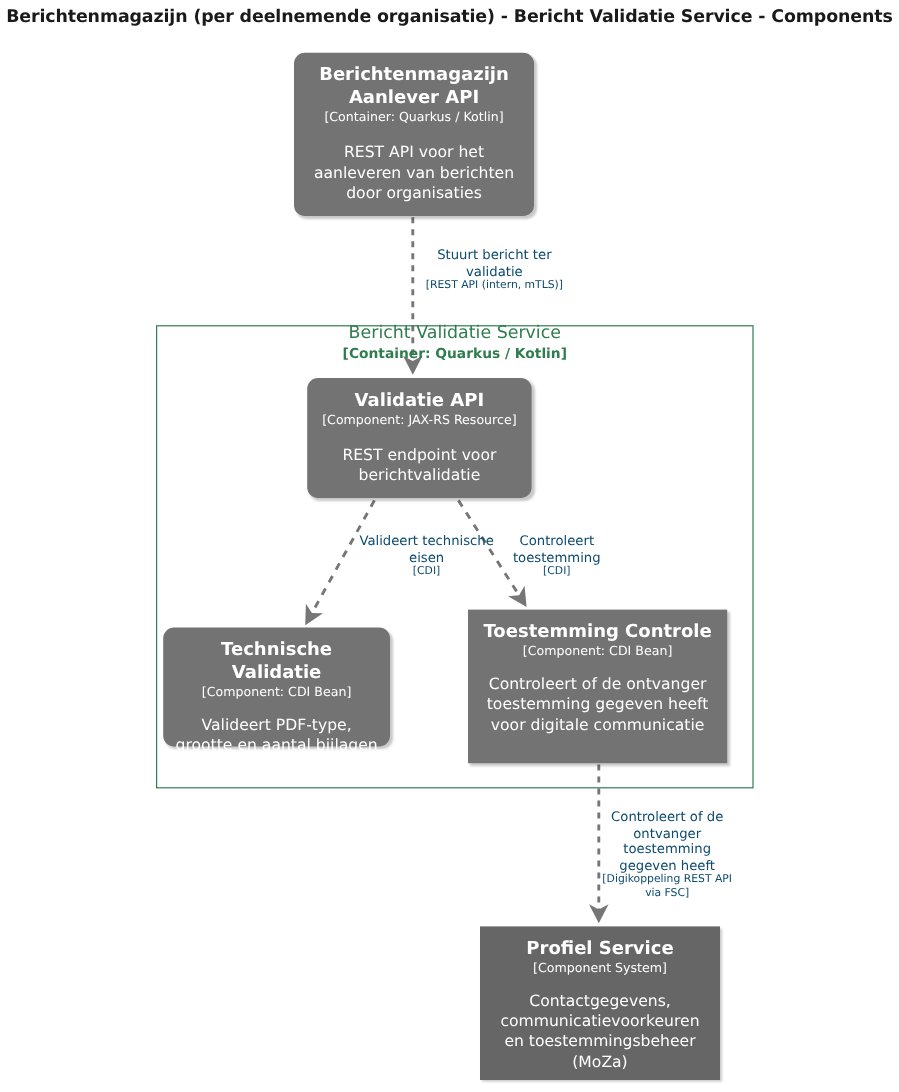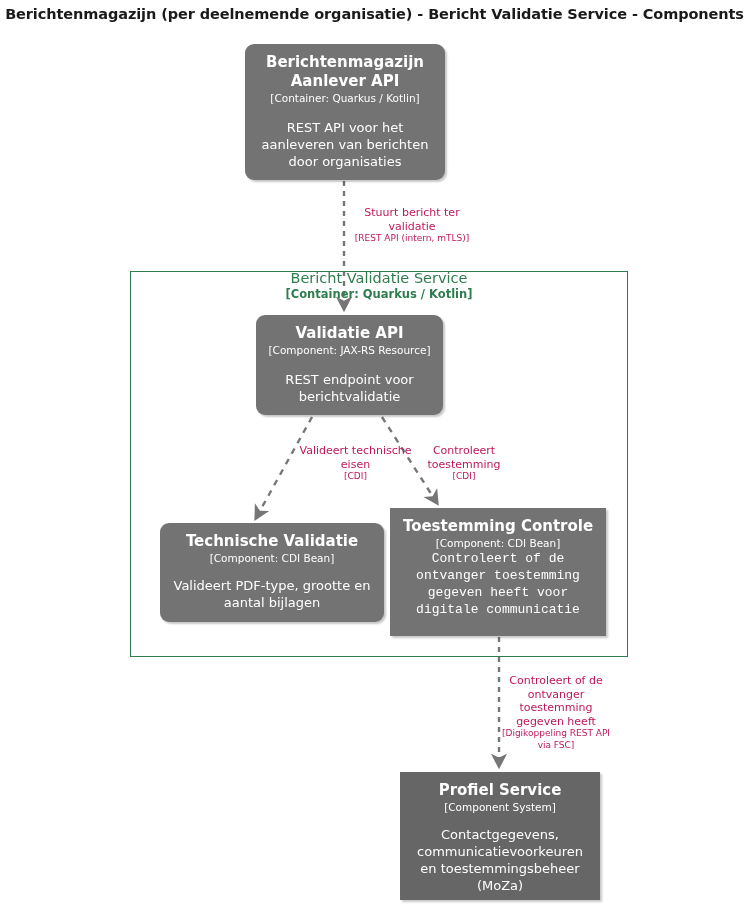--- a/index.html
+++ b/index.html
@@ -95,33 +95,33 @@
   .node .n-desc {
     display: block;
     font-size: 13px;
     line-height: 17px;
     margin-top: 14px;
   }
 
   
   #node-aanlever-api { left: 245px; top: 44px;  width: 200px; height: 136px; }
   #node-validatie-api { left: 256px; top: 315px; width: 187px; height: 100px; }
-  #node-technische-validatie { left: 160px; top: 523px; width: 224px; height: 99px; }
+  #node-technische-validatie { left: 136px; top: 523px; width: 189px; height: 99px; }
   #node-toestemming-controle { left: 390px; top: 508px; width: 216px; height: 128px; }
   #node-profiel-service { left: 400px; top: 772px; width: 200px; height: 128px; }
 
-  #node-toestemming-controle .n-desc { margin-top: 0; font-family: Liberation Mono, monospace; }
+  #node-toestemming-controle .n-desc { margin-top: 12px; }
   #node-profiel-service .n-desc { margin-top: 12px; }
   #node-technische-validatie .n-desc { margin-top: 12px; text-align: center; }
 
   
   .edge-label {
     position: absolute;
     text-align: center;
-    color: #be185d;
+    color: #0c4a6e;
     line-height: 13.5px;
     pointer-events: none;
   }
   .edge-label .e-desc {
     display: block;
     font-size: 11px;
     line-height: 13.5px;
   }
   .edge-label .e-tech {
     display: block;

